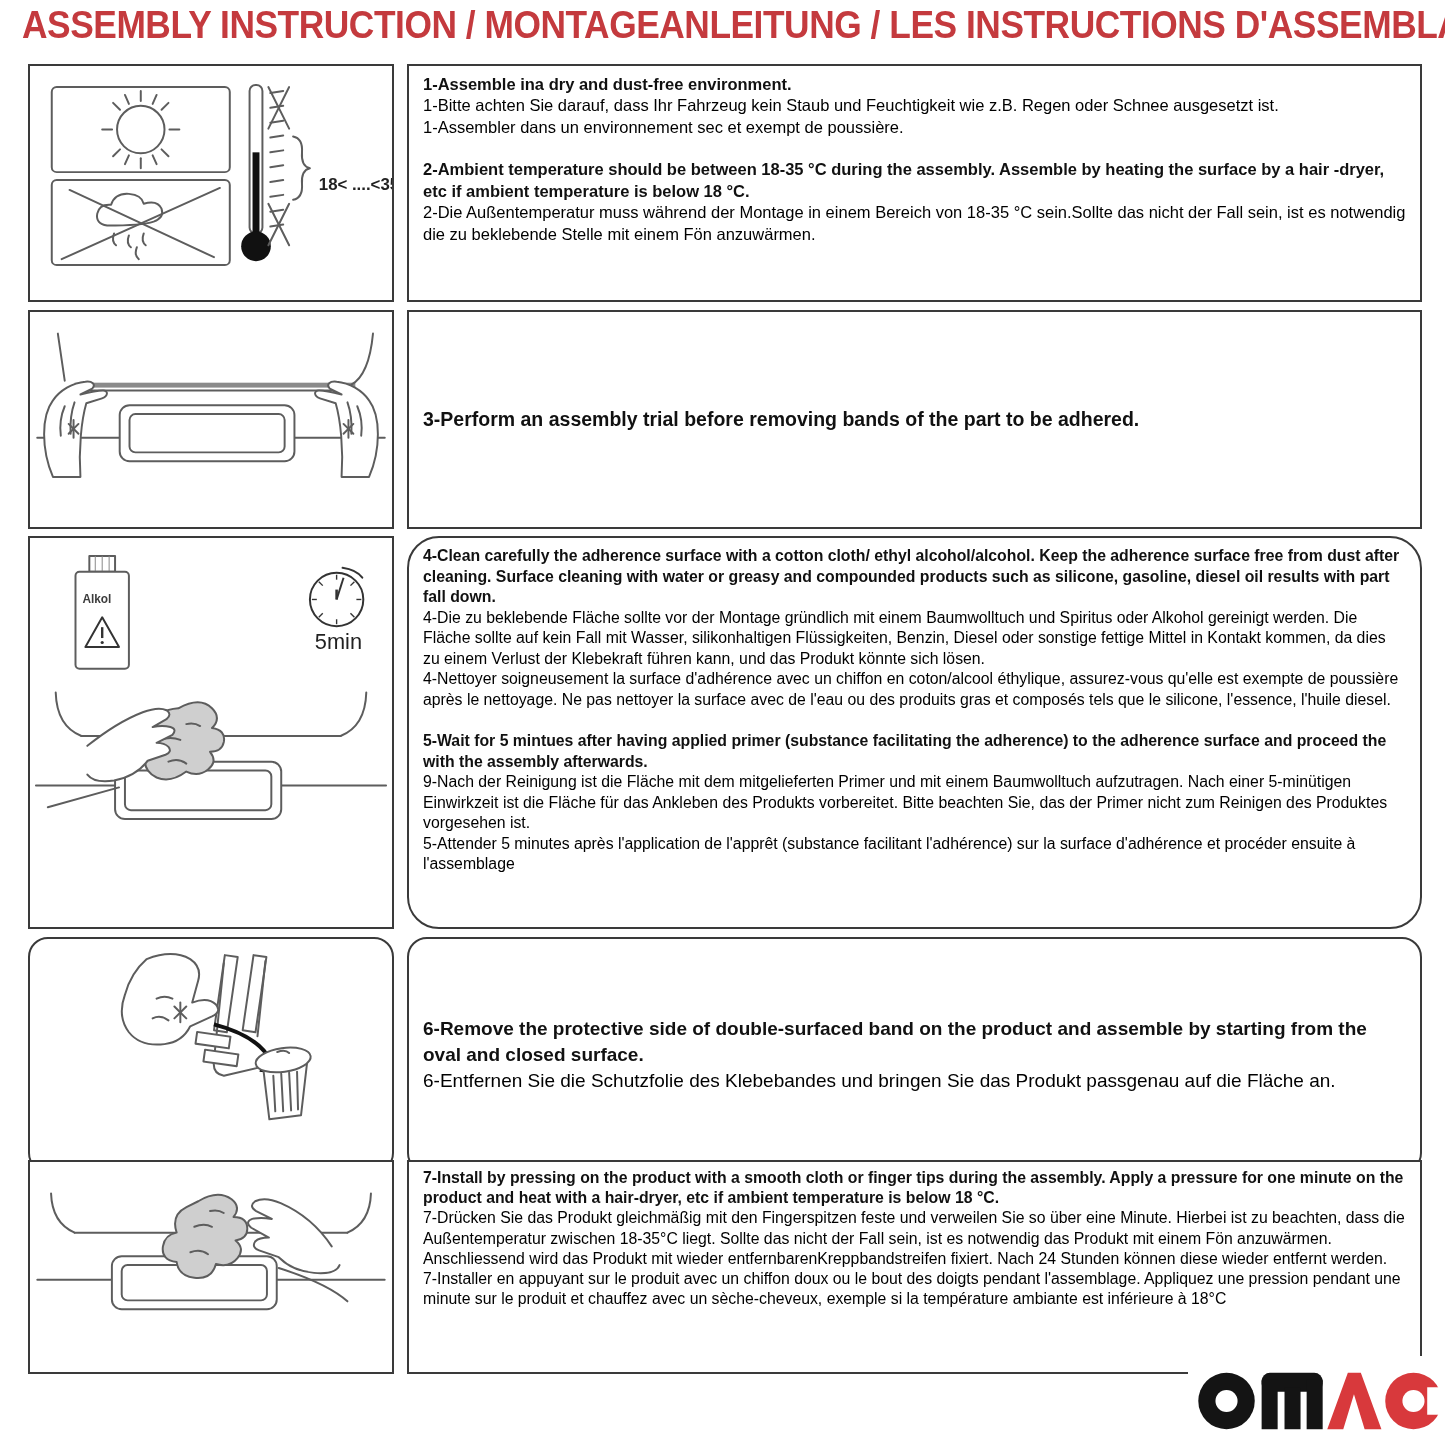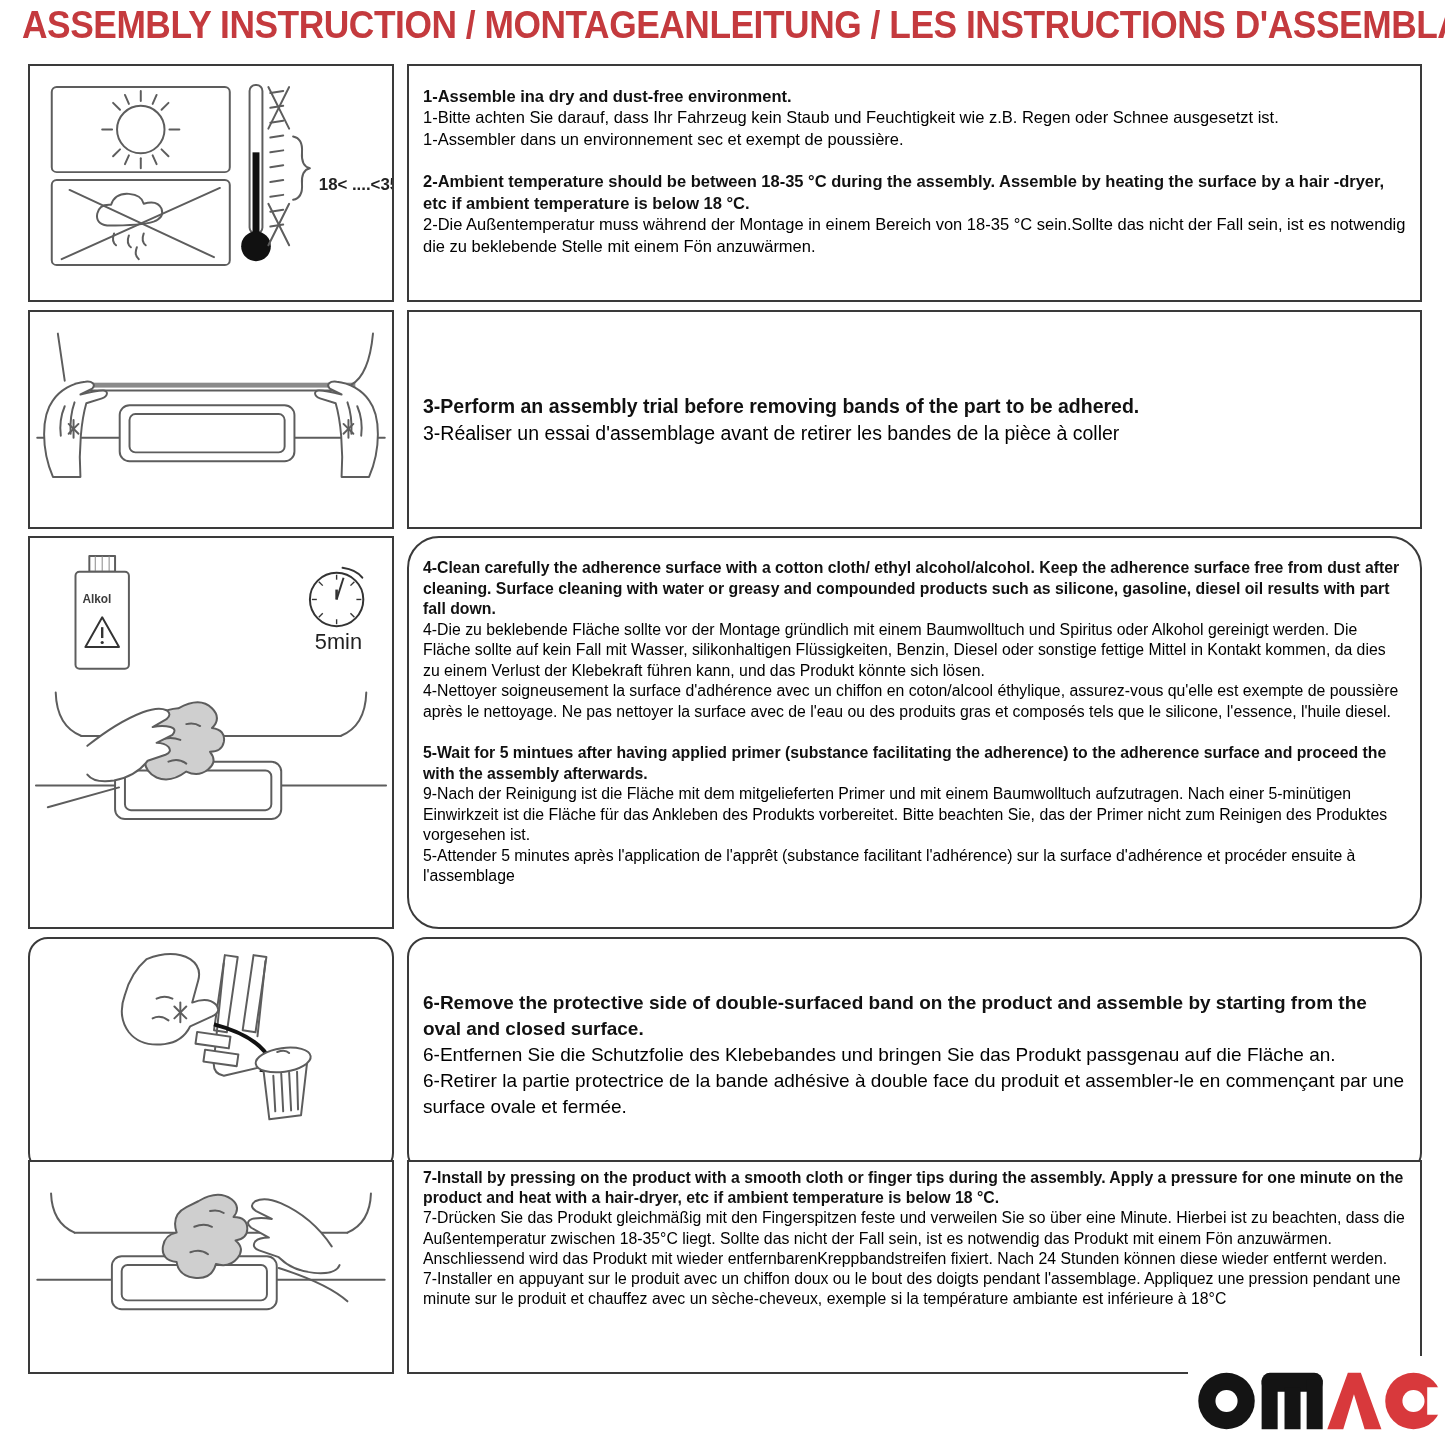--- a/index.html
+++ b/index.html
@@ -3,21 +3,21 @@
 <meta charset="utf-8">
 <style>
   html,body{margin:0;padding:0;background:#ffffff;}
   .sheet{position:relative;width:1445px;height:1445px;background:#fff;overflow:hidden;
          font-family:"Liberation Sans",sans-serif;color:#222;}
   .title{position:absolute;left:22px;top:4px;margin:0;font-size:38px;font-weight:bold;
          color:#c43a3e;white-space:nowrap;letter-spacing:-0.5px;
          transform:scaleX(0.93);transform-origin:left center;}
   .ill,.txt{position:absolute;border:2px solid #3a3a3a;background:#fff;box-sizing:border-box;}
   .ill{left:28px;width:366px;}
-  .txt{left:407px;width:1015px;padding:20px 14px;}
+  .txt{left:407px;width:1015px;padding:8px 14px;}
   .txt p{margin:0;}
   .b{font-weight:bold;color:#111;}
   .r{font-weight:normal;color:#000000;}
   .gap{height:21px;}
   
   .i1,.t1{top:64px;height:238px;}
   .i2,.t2{top:310px;height:219px;}
   .i3,.t3{top:536px;height:393px;}
   .i4,.t4{top:937px;height:236px;border-radius:20px;}
   .i5,.t5{top:1160px;height:214px;}
@@ -140,21 +140,20 @@
         <g class="lineart" stroke-width="1.4">
             <line x1="318" y1="114" x2="328" y2="124"></line>
             <line x1="328" y1="114" x2="318" y2="124"></line>
             <line x1="323" y1="110" x2="323" y2="128"></line>
           </g>
       </g>
     </svg>
   </div>
   <div class="txt t2">
     <p class="b">3-Perform an assembly trial before removing bands of the part to be adhered.</p>
-    <p class="r">3-Réaliser un essai d'assemblage avant de retirer les bandes de la pièce à coller</p>
   </div>
 
   <div class="ill i3">
     <svg viewBox="0 0 366 385">
       <g>
         <rect x="60" y="14" width="26" height="16" fill="#c9c9c9" class="lineart" stroke-width="1.5"></rect>
         <line x1="66" y1="14" x2="66" y2="30" stroke="#888" stroke-width="1"></line>
         <line x1="73" y1="14" x2="73" y2="30" stroke="#888" stroke-width="1"></line>
         <line x1="80" y1="14" x2="80" y2="30" stroke="#888" stroke-width="1"></line>
         <rect x="46" y="30" width="54" height="98" rx="4" class="lineart fillwhite"></rect>
@@ -242,21 +241,20 @@
             <line x1="270" y1="132" x2="271" y2="170"></line>
         </g>
         <ellipse cx="256" cy="120" rx="28" ry="12" transform="rotate(-8 256 120)" class="lineart fillwhite"></ellipse>
         <path class="lineart" d="M250,112 q8,-3 12,1"></path>
       </g>
     </svg>
   </div>
   <div class="txt t4">
     <p class="b">6-Remove the protective side of double-surfaced band on the product and assemble by starting from the oval and closed surface.</p>
     <p class="r">6-Entfernen Sie die Schutzfolie des Klebebandes und bringen Sie das Produkt passgenau auf die Fläche an.</p>
-    <p class="r">6-Retirer la partie protectrice de la bande adhésive à double face du produit et assembler-le en commençant par une surface ovale et fermée.</p>
   </div>
 
   <div class="ill i5">
     <svg viewBox="0 0 366 214">
       <g>
         <path class="lineart" d="M20,32 q1,30 24,40"></path>
         <path class="lineart" d="M346,32 q-1,30 -24,40"></path>
         <line x1="44" y1="72" x2="322" y2="72" class="lineart" stroke-width="3"></line>
         <line x1="6" y1="120" x2="360" y2="120" class="lineart" stroke-width="1.6"></line>
         <rect x="82" y="96" width="168" height="54" rx="10" class="lineart fillwhite"></rect>

